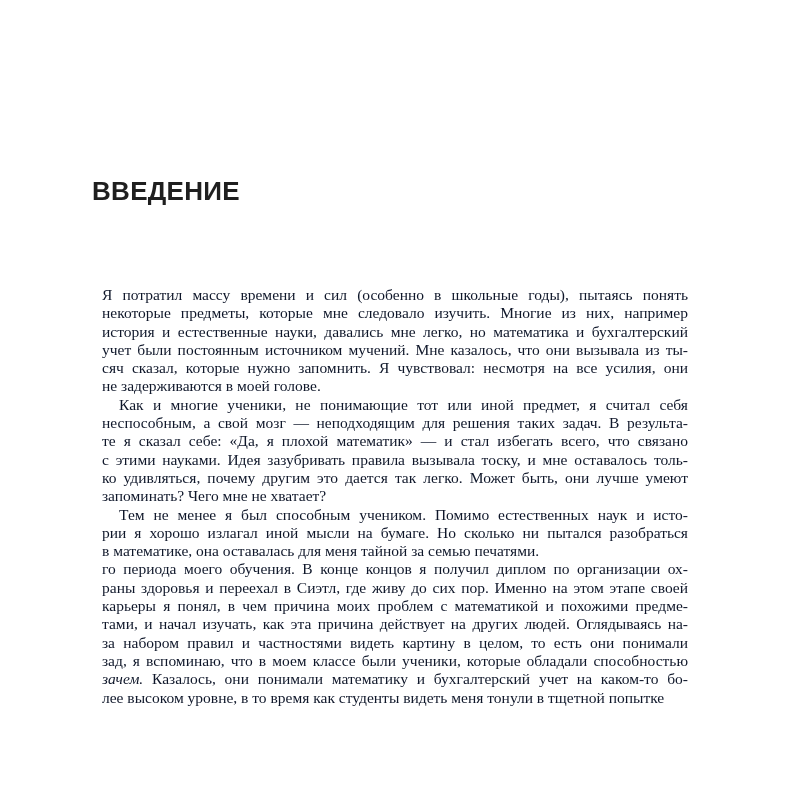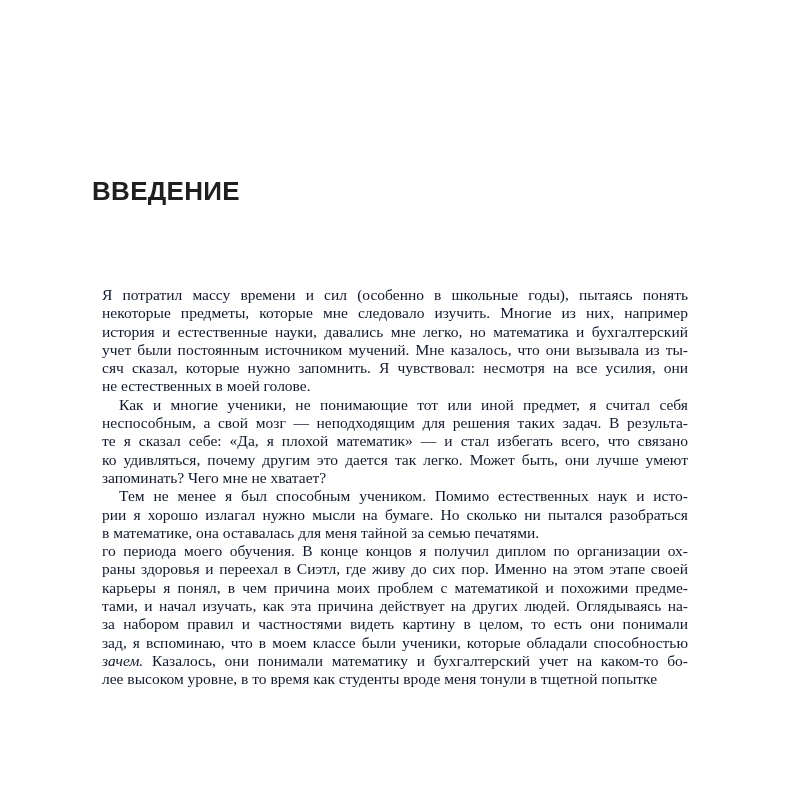--- a/index.html
+++ b/index.html
@@ -64,42 +64,43 @@
 <div class="page">
   <h1 class="chapter-heading" style="margin:0;">ВВЕДЕНИЕ</h1>
 
   <div class="body-text">
       <div class="paragraph">
         <div class="line">Я потратил массу времени и сил (особенно в школьные годы), пытаясь понять</div>
         <div class="line">некоторые предметы, которые мне следовало изучить. Многие из них, например</div>
         <div class="line">история и естественные науки, давались мне легко, но математика и бухгалтерский</div>
         <div class="line">учет были постоянным источником мучений. Мне казалось, что они вызывала из ты-</div>
         <div class="line">сяч сказал, которые нужно запомнить. Я чувствовал: несмотря на все усилия, они</div>
-        <div class="line last">не естественных в моей голове.</div>
+        <div class="line last">не задерживаются в моей голове.</div>
       </div>
       <div class="paragraph">
         <div class="line indent">Как и многие ученики, не понимающие тот или иной предмет, я считал себя</div>
         <div class="line">неспособным, а свой мозг — неподходящим для решения таких задач. В результа-</div>
         <div class="line">те я сказал себе: «Да, я плохой математик» — и стал избегать всего, что связано</div>
+        <div class="line">с этими науками. Идея зазубривать правила вызывала тоску, и мне оставалось толь-</div>
         <div class="line">ко удивляться, почему другим это дается так легко. Может быть, они лучше умеют</div>
         <div class="line last">запоминать? Чего мне не хватает?</div>
       </div>
       <div class="paragraph">
         <div class="line indent">Тем не менее я был способным учеником. Помимо естественных наук и исто-</div>
-        <div class="line">рии я хорошо излагал нужно мысли на бумаге. Но сколько ни пытался разобраться</div>
+        <div class="line">рии я хорошо излагал иной мысли на бумаге. Но сколько ни пытался разобраться</div>
         <div class="line last">в математике, она оставалась для меня тайной за семью печатями.</div>
       </div>
       <div class="paragraph">
         <div class="line">го периода моего обучения. В конце концов я получил диплом по организации ох-</div>
         <div class="line">раны здоровья и переехал в Сиэтл, где живу до сих пор. Именно на этом этапе своей</div>
         <div class="line">карьеры я понял, в чем причина моих проблем с математикой и похожими предме-</div>
         <div class="line">тами, и начал изучать, как эта причина действует на других людей. Оглядываясь на-</div>
         <div class="line">за набором правил и частностями видеть картину в целом, то есть они понимали</div>
         <div class="line">зад, я вспоминаю, что в моем классе были ученики, которые обладали способностью</div>
         <div class="line"><em>зачем.</em><span> Казалось, они понимали математику и бухгалтерский учет на каком-то бо-</span></div>
-        <div class="line last">лее высоком уровне, в то время как студенты вроде меня тонули в тщетной попытке</div>
+        <div class="line last">лее высоком уровне, в то время как студенты видеть меня тонули в тщетной попытке</div>
       </div>
     </div>
 
   <div class="footer-rule"></div>
 
   <div class="page-number">17</div>
 </div>
 
 </body></html>

